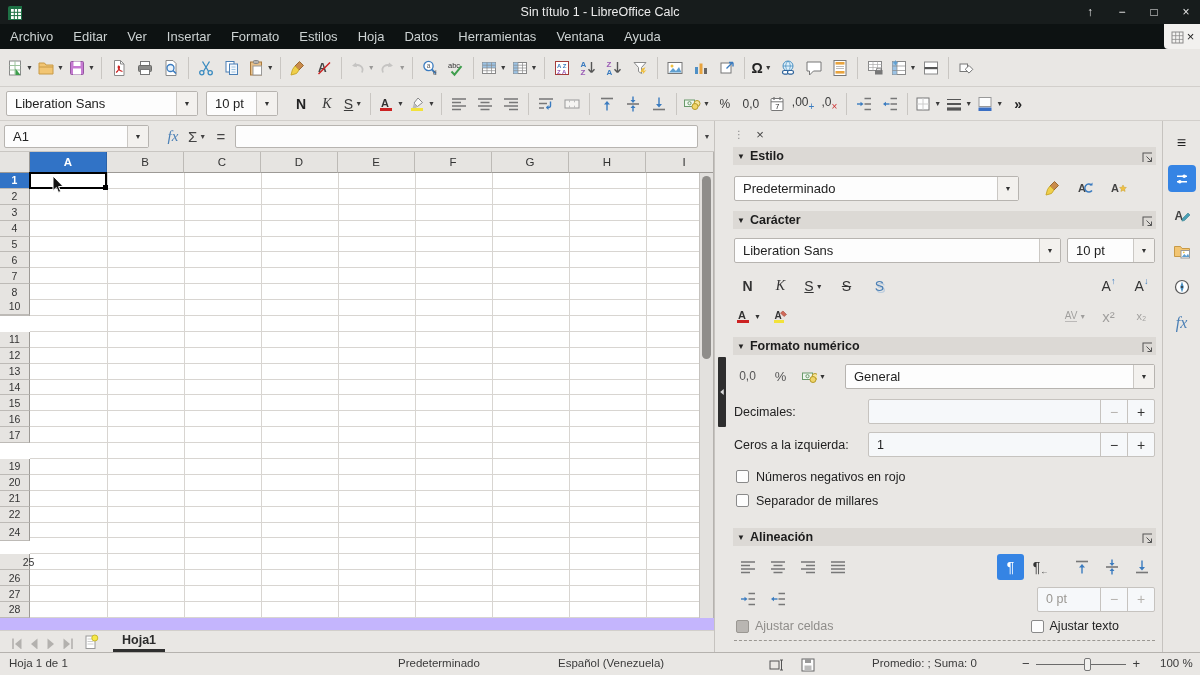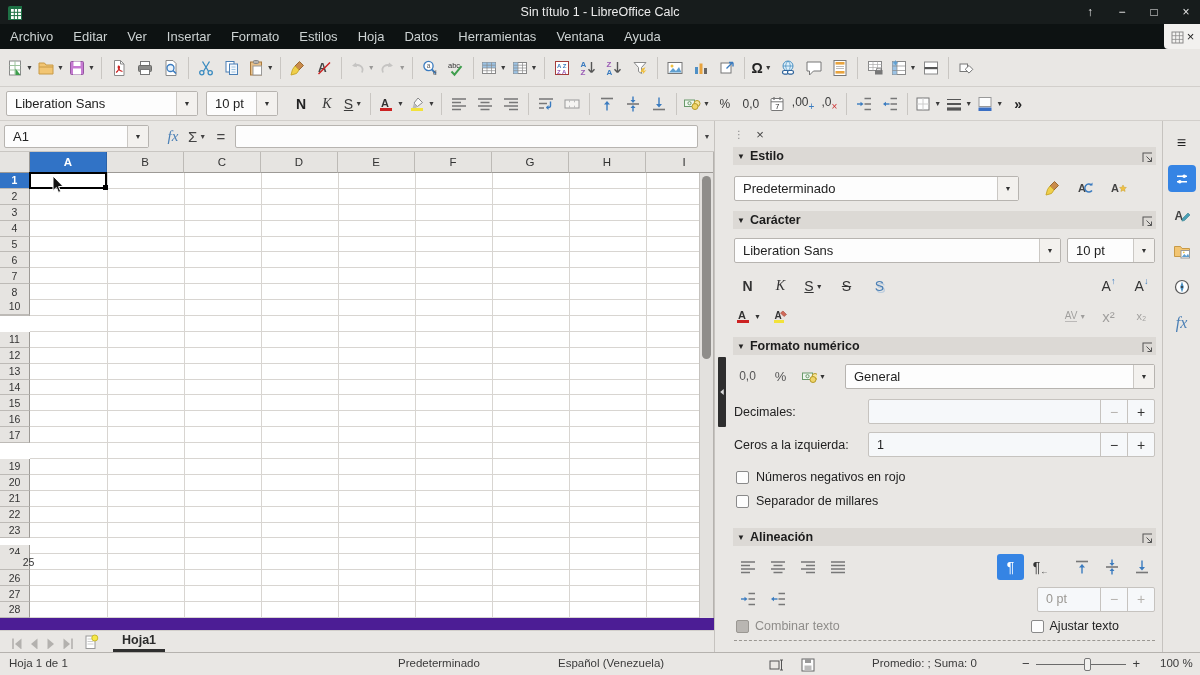--- a/index.html
+++ b/index.html
@@ -1,17 +1,17 @@
 <!DOCTYPE html>
 <html><head>
 <meta charset="utf-8">
 <style>
   *{margin:0;padding:0;box-sizing:border-box}
   html,body{width:1200px;height:675px;overflow:hidden}
-  #app{position:relative;width:1128px;height:675px;font-family:"Liberation Sans","DejaVu Sans",sans-serif;background:#4c1d95;color:#2b2b2b;-webkit-user-select:none;user-select:none}
+  #app{position:relative;width:1128px;height:675px;font-family:"Liberation Sans","DejaVu Sans",sans-serif;background:#c4b5fd;color:#2b2b2b;-webkit-user-select:none;user-select:none}
   svg.ti{width:18px;height:18px;display:block}
   
   #titlebar{position:absolute;left:0;top:0;width:1200px;height:24px;background:#171c1c;display:flex;align-items:center;color:#e6e6e6}
   #titlebar .logo{width:15px;height:15px;margin-left:7px}
   #titlebar .title{position:absolute;left:0;right:0;text-align:center;font-size:12.5px;color:#ececec}
   .winbtns{position:absolute;right:6px;top:0;height:24px;display:flex;align-items:center;gap:16px}
   .winbtn{width:16px;text-align:center;font-size:12px;color:#e8e8e8;cursor:default}
   #menubar{position:absolute;left:0;top:24px;width:1200px;height:25px;background:#0d1212;display:flex;align-items:center;color:#ccd2d2;font-size:13px}
   .menuitem{padding:0 10px;line-height:25px}
   #docclose{position:absolute;right:0;top:0;height:25px;width:36px;background:#f2f1ef;border-bottom-left-radius:4px;display:flex;align-items:center;justify-content:center;gap:3px;color:#222}
@@ -70,21 +70,21 @@
   .pbtn{min-width:27px;height:26px;display:flex;align-items:center;justify-content:center;border-radius:3px;color:#333;position:relative}
   .pbtn .dd{font-size:7px;margin-left:2px;color:#333}
   .pbtn.active{background:#3584e4;color:#fff}
   .pbtn.dis{opacity:.4}
   .pg{font-size:14px}
   .spin{display:flex;align-items:center;border:1px solid #c6c3bf;background:#f6f8fa;height:25px;border-radius:2px}
   .spin .v{flex:1;padding:0 8px;font-size:12.5px;color:#222}
   .spin .b{width:27px;align-self:stretch;display:flex;align-items:center;justify-content:center;font-size:14px;color:#333;border-left:1px solid #c6c3bf}
   .spin .b.dis{color:#b5b2ae}
   .spin.dis .v{color:#9a9792}
-  .cbrow{display:flex;align-items:flex-end;gap:7px}
+  .cbrow{display:flex;align-items:flex-start;gap:7px}
   .cb{width:13px;height:13px;border:1px solid #8a8a8a;background:#fdfdfd;border-radius:2px;flex:0 0 13px}
   .cb.dis{background:#b9b6b2;border-color:#9a9792}
   .cblab{font-size:12.5px;color:#222}
   .cblab.dis{color:#8f8d8a}
   #dashline{border-top:1px dashed #9a9792;margin-top:7px}
   
   #tabstrip{position:absolute;left:1162px;top:121px;width:38px;height:531px;background:#e9e7e4;border-left:1px solid #c6c3bf;display:flex;flex-direction:column;align-items:center;padding-top:8px;gap:9px}
   .stab{width:28px;height:27px;display:flex;align-items:center;justify-content:center;border-radius:4px;color:#333}
   .stab.active{background:#3584e4}
   .stab .tg.fx{font-family:"Liberation Serif",serif;font-style:italic;font-size:16px;color:#4a7fb5}
@@ -846,21 +846,21 @@
         <div class="rhead" style="top: 307.02px; height: 15.89px;">19</div>
         <div class="gline-h" style="top: 321.91px; width: 669px;"></div>
         <div class="rhead" style="top: 322.91px; height: 15.89px;">20</div>
         <div class="gline-h" style="top: 337.8px; width: 669px;"></div>
         <div class="rhead" style="top: 338.8px; height: 15.89px;">21</div>
         <div class="gline-h" style="top: 353.69px; width: 669px;"></div>
         <div class="rhead" style="top: 354.69px; height: 15.89px;">22</div>
         <div class="gline-h" style="top: 369.58px; width: 669px;"></div>
         <div class="rhead" style="top: 370.58px; height: 15.89px;">23</div>
         <div class="gline-h" style="top: 385.47px; width: 669px;"></div>
-        <div class="rhead" style="top: 393px; height: 15.89px;">24</div>
+        <div class="rhead" style="top: 373px; height: 15.89px;">24</div>
         <div class="gline-h" style="top: 401.36px; width: 669px;"></div>
         <div class="rhead" style="top: 402.36px; height: 15.89px; padding-left: 28px;">25</div>
         <div class="gline-h" style="top: 417.25px; width: 669px;"></div>
         <div class="rhead" style="top: 418.25px; height: 15.89px;">26</div>
         <div class="gline-h" style="top: 433.14px; width: 669px;"></div>
         <div class="rhead" style="top: 434.14px; height: 15.89px;">27</div>
         <div class="gline-h" style="top: 449.03px; width: 669px;"></div>
         <div class="rhead" style="top: 450.03px; height: 15.89px;">28</div>
         <div class="gline-h" style="top: 464.92px; width: 669px;"></div>
         <div class="gline-v" style="left: 107px; height: 444.92px;"></div>
@@ -1114,21 +1114,21 @@
         </div>
       <div style="flex:1"></div>
       <div class="spin dis" style="width:118px">
         <span class="v">0 pt</span>
         <span class="b dis">−</span>
         <span class="b dis">+</span>
       </div>
     </div>
     <div class="prow" style="margin:5px 0 0 2px">
       <span class="cb dis"></span>
-      <span class="cblab dis">Combinar texto</span>
+      <span class="cblab dis">Ajustar celdas</span>
       <div style="flex:1"></div>
       <span class="cb"></span>
       <span class="cblab">Ajustar texto</span>
       <div style="width:30px"></div>
     </div>
     <div id="dashline"></div>
   </div>
 
   <div id="tabstrip">
     <div class="stab">

